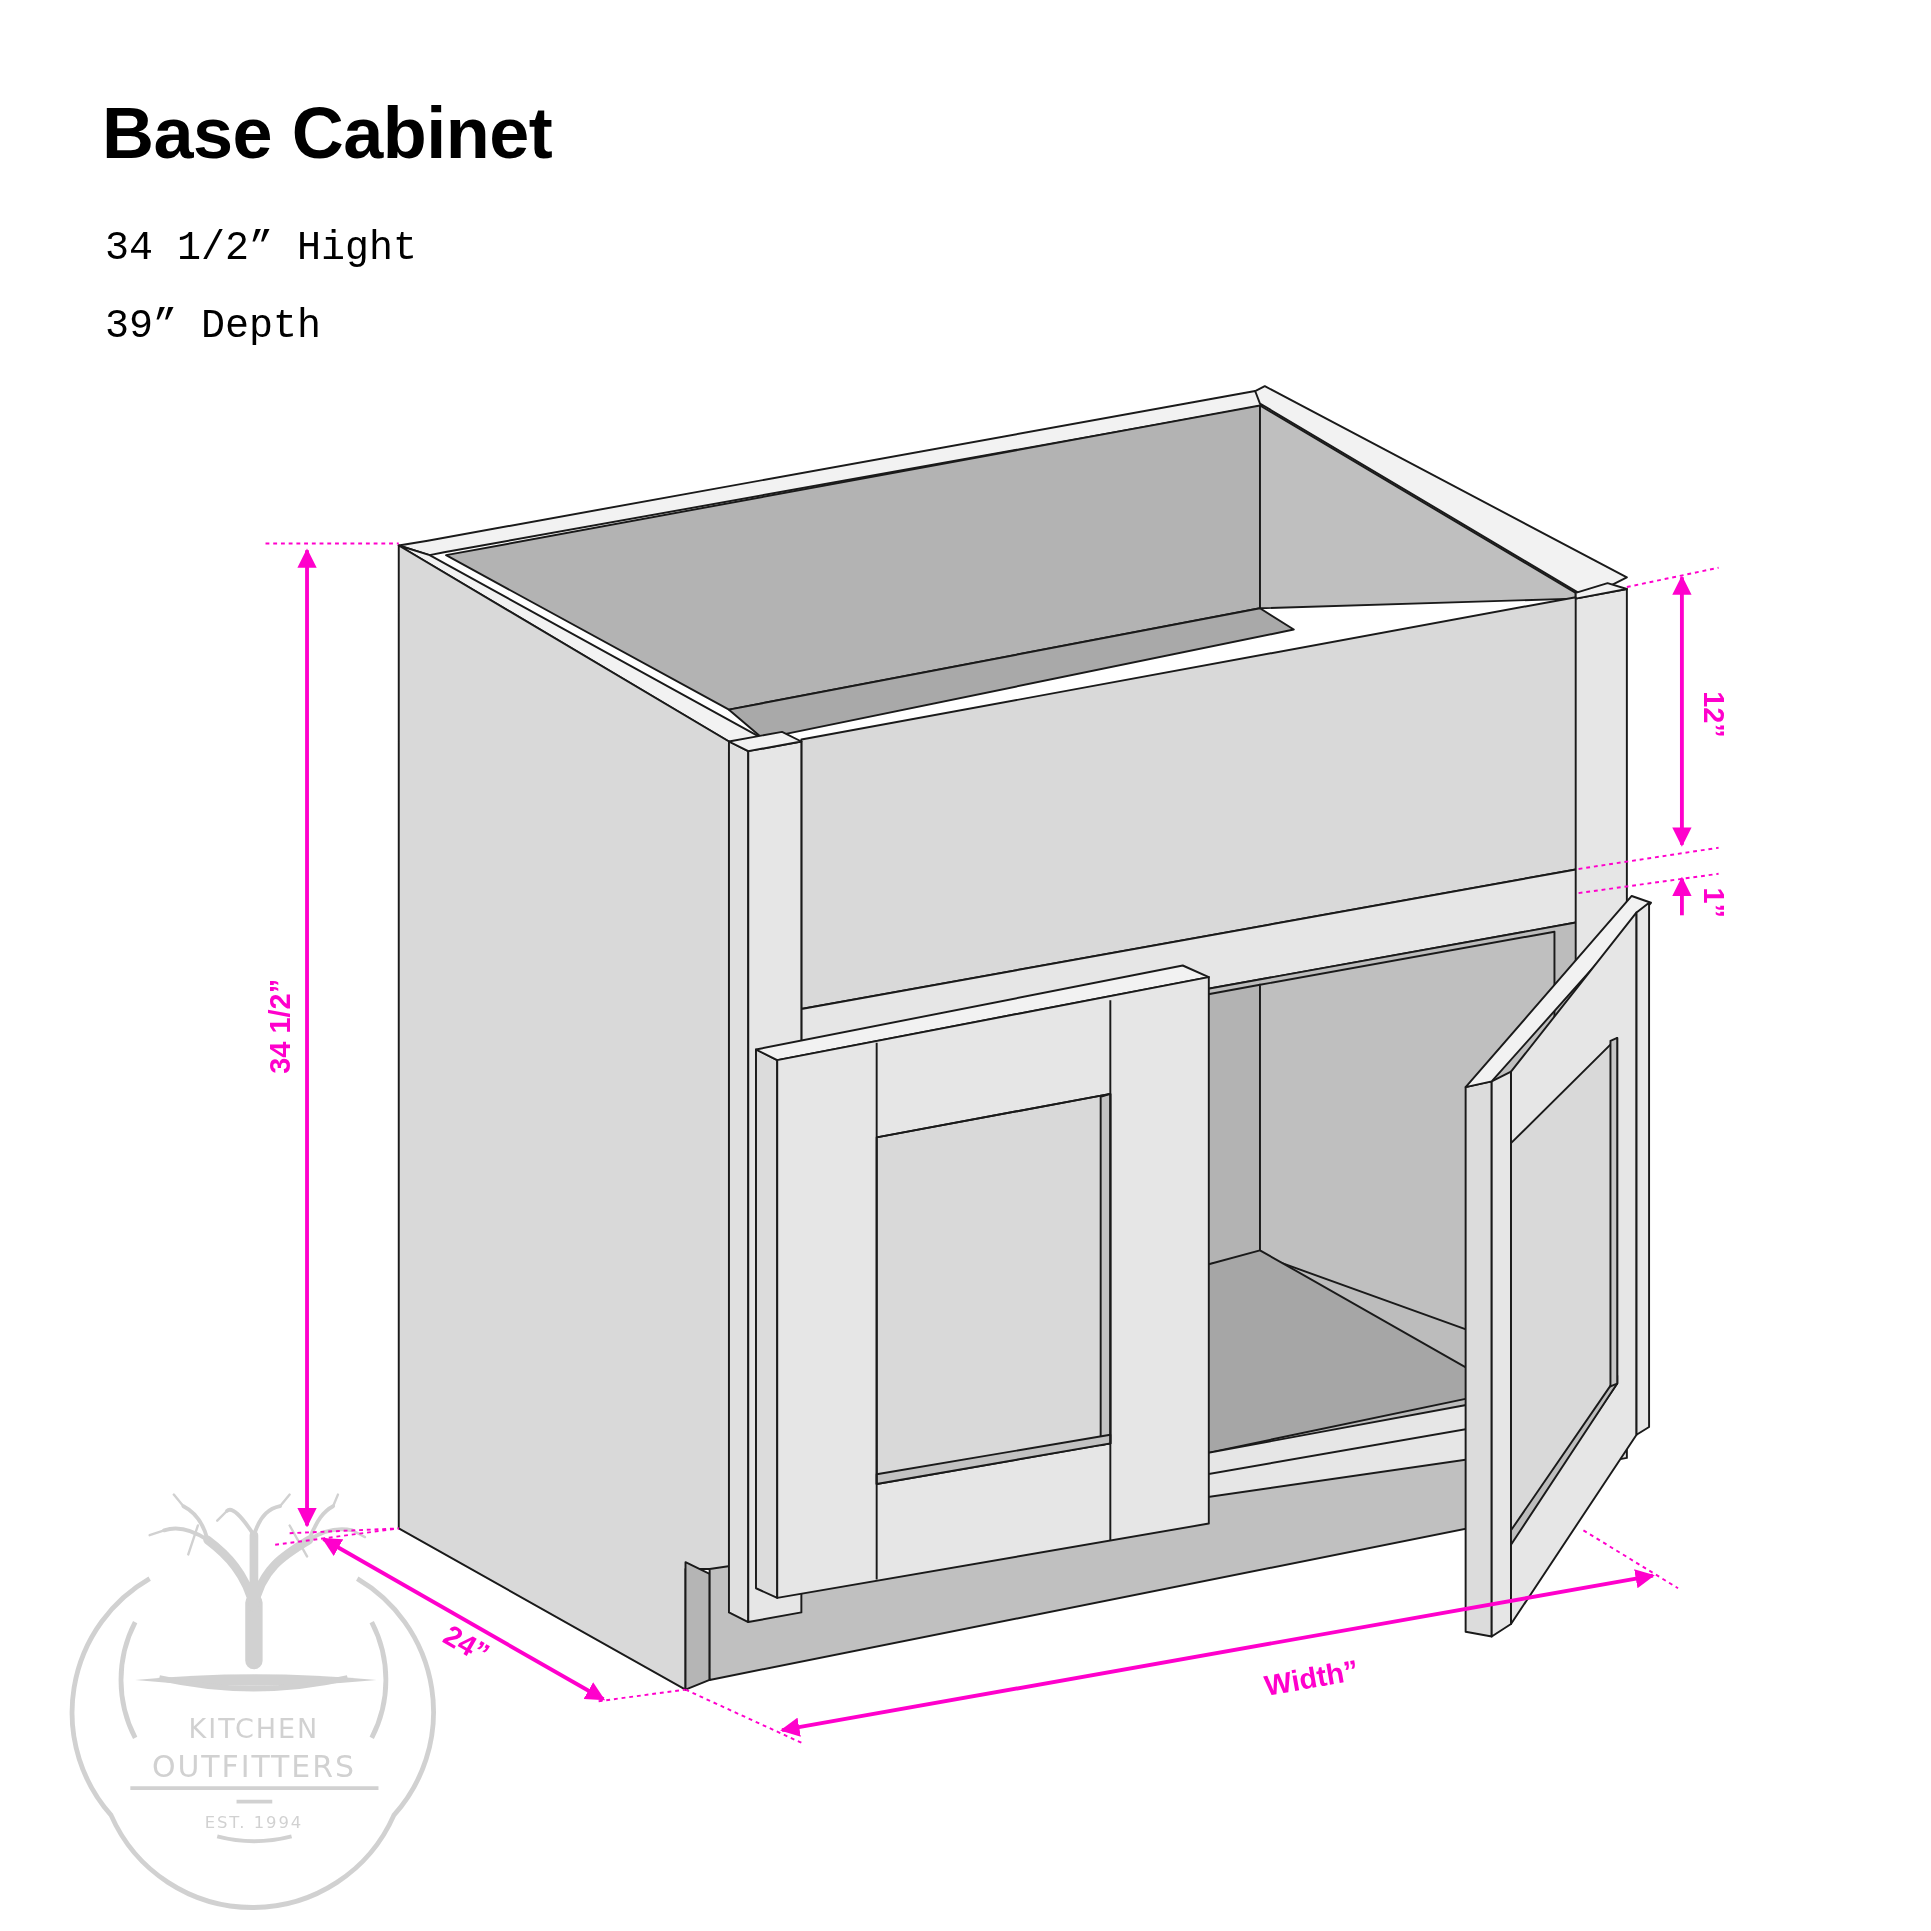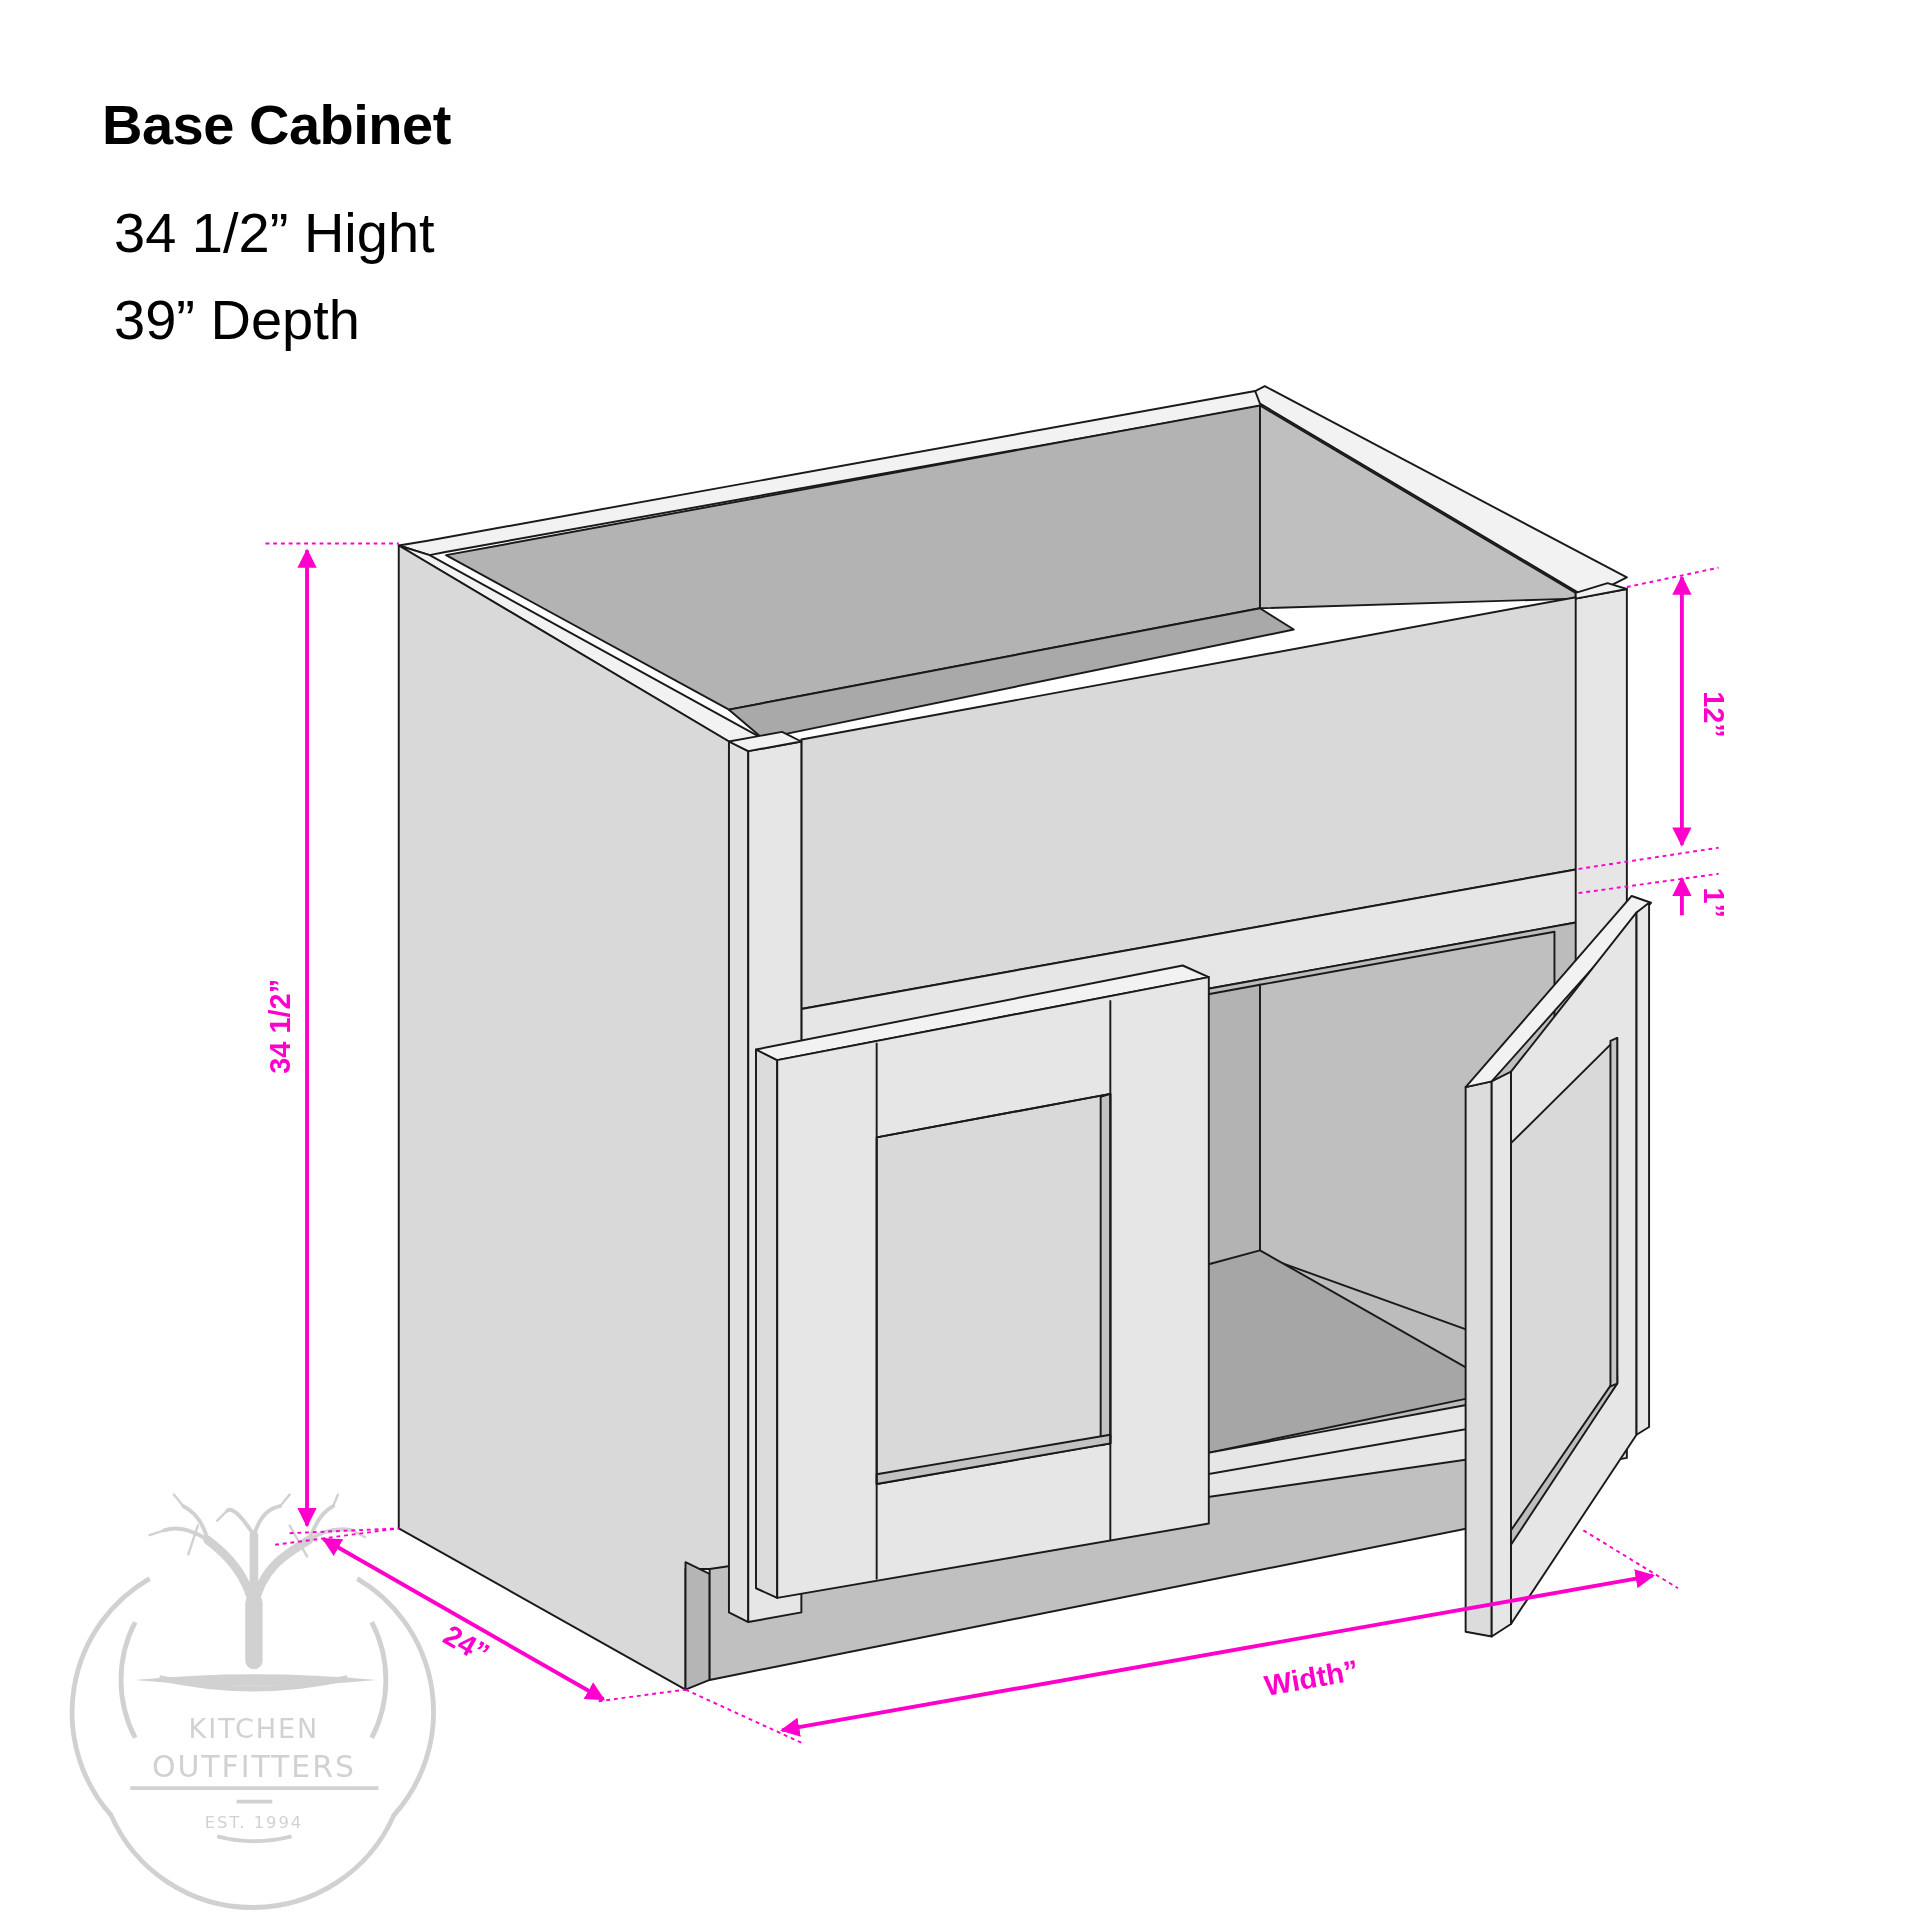--- a/index.html
+++ b/index.html
@@ -1,20 +1,20 @@
 <!DOCTYPE html>
 <html><head>
 <meta charset="utf-8">
 <style>
   html, body { margin: 0; padding: 0; background: #ffffff; }
   body { width: 1931px; height: 1931px; position: relative; overflow: hidden;
          font-family: "Liberation Sans", "DejaVu Sans", sans-serif; }
   .header { position: absolute; left: 102px; top: 97px; color: #000; }
-  .title { font-size: 56px; font-weight: 700; line-height: 1; margin: 0; letter-spacing: -0.5px; }
-  .spec { font-size: 56px; font-weight: 400; line-height: 75px; margin: 12px; }
+  .title { font-size: 72px; font-weight: 700; line-height: 1; margin: 0; letter-spacing: -0.5px; }
+  .spec { font-size: 40px; font-weight: 400; line-height: 75px; margin: 3px; font-family: Liberation Mono, monospace; }
   .spec-list { margin-top: 42px; }
   svg.drawing { position: absolute; left: 0; top: 0; }
   .dim-label { fill: #ff00cc; font-family: "Liberation Sans", "DejaVu Sans", sans-serif; font-weight: 700; font-size: 30px; }
   .logo-text { fill: #cfcfcf; font-family: "DejaVu Sans", "Liberation Sans", sans-serif; }
 </style>
 </head>
 <body>
 
 <div class="header">
   <h1 class="title">Base Cabinet</h1>

